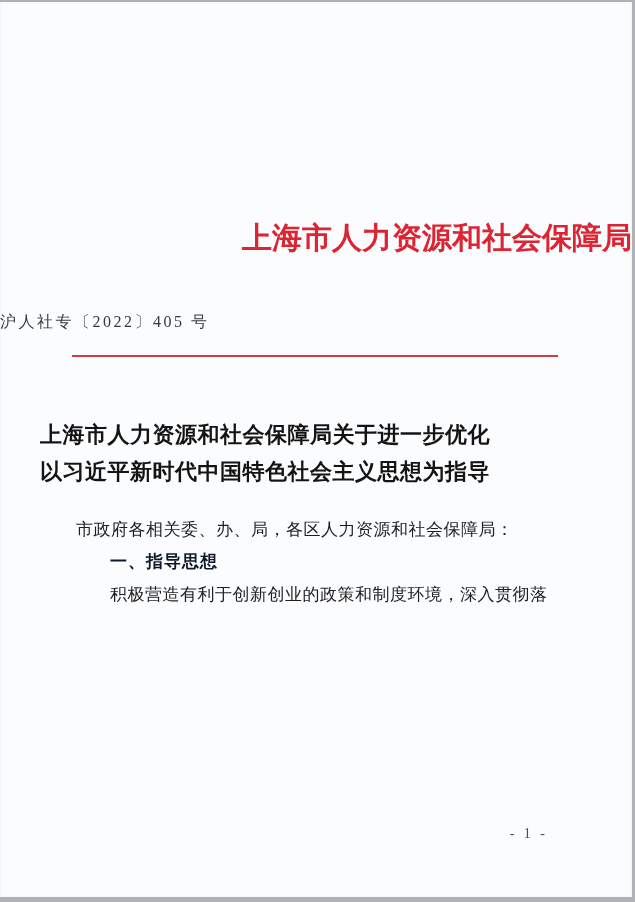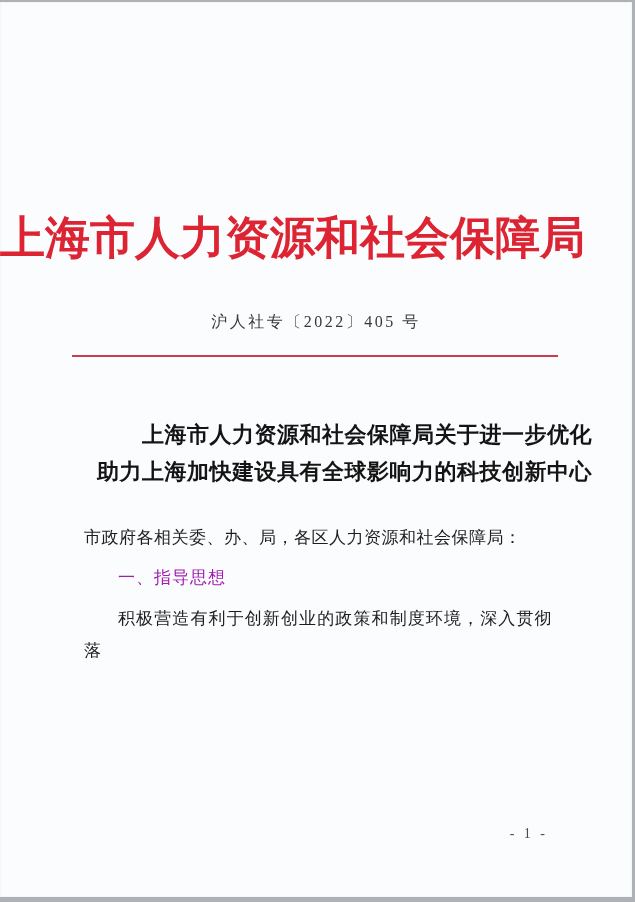--- a/index.html
+++ b/index.html
@@ -21,78 +21,77 @@
     right: 3px;
     bottom: 5px;
     background: #fbfcfe;
     box-shadow: inset 0 0 2px rgba(180,185,190,0.35);
   }
   .header-title {
     position: absolute;
     top: 212px;
     left: 0;
     width: 100%;
-    text-align: left;
-    font-size: 45px;
+    text-align: right;
+    font-size: 30px;
     font-weight: 700;
     color: #dc2433;
     letter-spacing: 0px;
     line-height: 48px;
   }
   .doc-number {
     position: absolute;
     top: 310px;
     left: 0;
     width: 100%;
-    text-align: center;
     font-size: 16px;
     color: #383838;
     letter-spacing: 2.5px;
   }
   .red-divider {
     position: absolute;
     top: 353px;
     left: 72px;
     width: 486px;
     height: 2px;
     background: #ce3a4e;
   }
   .doc-title {
     position: absolute;
     top: 414px;
     left: 40px;
     width: 552px;
-    text-align: right;
+    text-align: left;
     font-size: 22px;
     font-weight: 700;
     color: #141414;
     line-height: 37px;
     letter-spacing: 0.5px;
   }
   .doc-body {
     position: absolute;
     top: 512px;
     left: 76px;
     width: 484px;
     font-size: 17px;
     line-height: 32.4px;
     color: #1e1e1e;
     letter-spacing: 0.5px;
   }
   .doc-body p {
-    margin: 8px;
+    margin: 0;
     text-align: justify;
   }
   .doc-body p.indent {
     text-indent: 2em;
   }
   .section-heading {
     font-family: "Liberation Sans", "DejaVu Sans", sans-serif;
-    font-weight: 400;
-    color: #a21caf;
+    font-weight: 700;
+    color: #0f172a;
     text-indent: 2em;
     letter-spacing: 1px;
   }
   .page-number {
     position: absolute;
     top: 824px;
     right: 84px;
     font-size: 14px;
     color: #4a4a4a;
     letter-spacing: 3px;
@@ -104,21 +103,21 @@
 <div class="scan-page">
 
   <div class="header-title">上海市人力资源和社会保障局</div>
 
   <div class="doc-number">沪人社专〔2022〕405 号</div>
 
   <div class="red-divider"></div>
 
   <div class="doc-title">
     <div>上海市人力资源和社会保障局关于进一步优化</div>
-    <div>助力上海加快建设具有全球影响力的科技创新中心</div>
+    <div>以习近平新时代中国特色社会主义思想为指导</div>
   </div>
 
   <div class="doc-body">
     <p>市政府各相关委、办、局，各区人力资源和社会保障局：</p>
     <p class="section-heading">一、指导思想</p>
     <p class="indent">积极营造有利于创新创业的政策和制度环境，深入贯彻落</p>
   </div>
 
   <div class="page-number">- 1 -</div>
 

